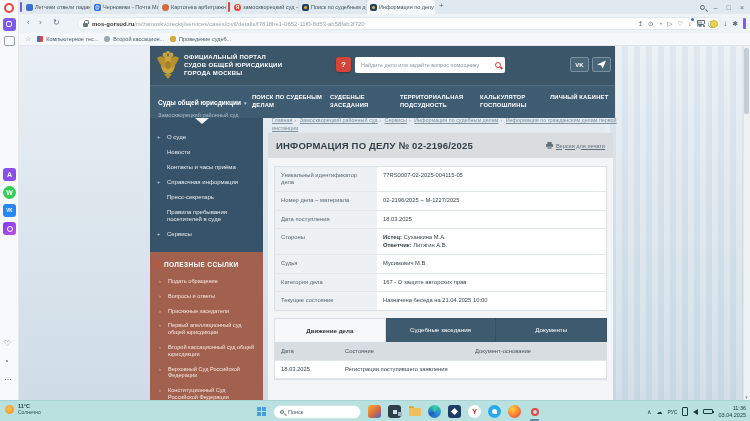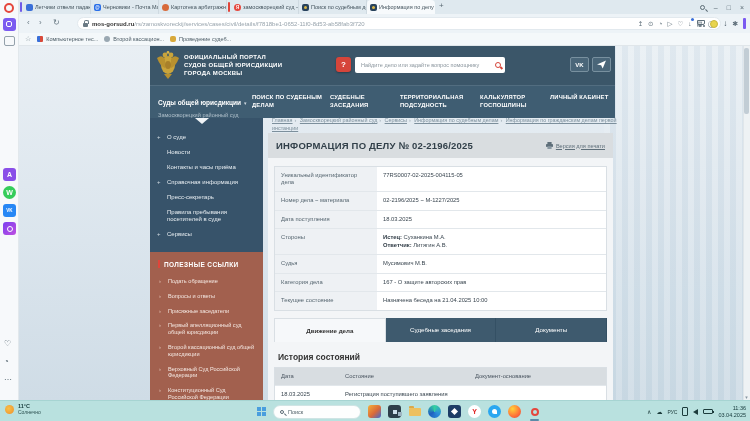--- a/index.html
+++ b/index.html
@@ -405,21 +405,20 @@
         <div class="drow">
             <div class="dlab">Текущее состояние</div>
             <div class="dval">Назначена беседа на 21.04.2025 10:00</div>
           </div>
       </div>
       <div class="tabs">
         <div class="tab-item active">Движение дела</div>
         <div class="tab-item">Судебные заседания</div>
         <div class="tab-item">Документы</div>
       </div>
-      <div class="hist-title">История состояний</div>
       <div class="hist-table">
         <div class="hrow head">
           <div class="hc hc1">Дата</div>
           <div class="hc hc2">Состояние</div>
           <div class="hc hc3">Документ-основание</div>
         </div>
         <div class="hrow">
           <div class="hc hc1">18.03.2025</div>
           <div class="hc hc2">Регистрация поступившего заявления</div>
           <div class="hc hc3"></div>

